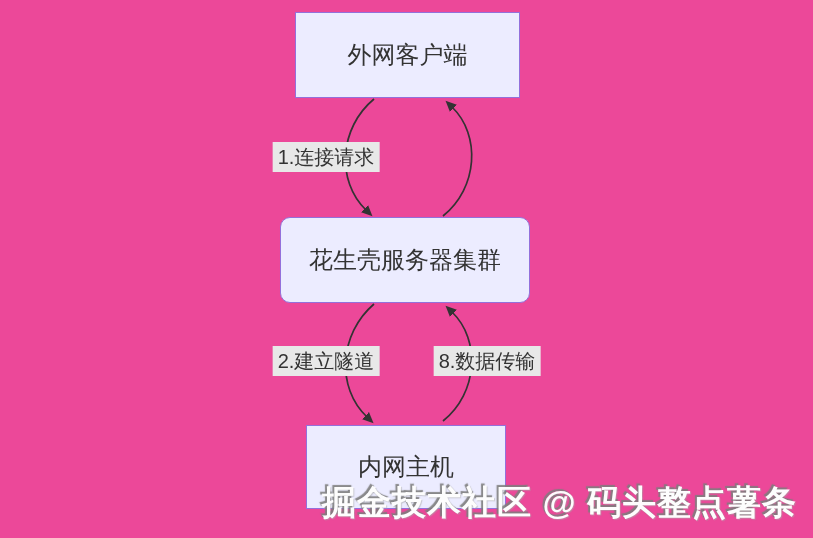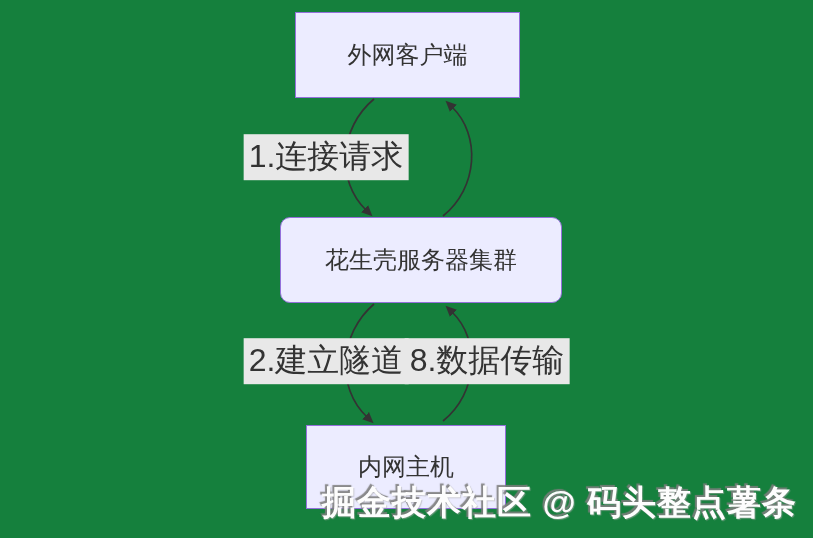--- a/index.html
+++ b/index.html
@@ -4,21 +4,21 @@
 <style>
   html, body {
     margin: 0;
     padding: 0;
     font-family: "Liberation Sans", "DejaVu Sans", sans-serif;
   }
   #canvas {
     position: relative;
     width: 813px;
     height: 538px;
-    background: #15803d;
+    background: #ec4899;
     overflow: hidden;
   }
   #edge-layer {
     position: absolute;
     left: 0;
     top: 0;
     width: 813px;
     height: 538px;
   }
   .edge {
@@ -40,28 +40,28 @@
     z-index: 2;
   }
   .node.rounded {
     border-radius: 10px;
   }
   .edge-label {
     position: absolute;
     transform: translate(-50%, -50%);
     background: #e8e8e8;
     color: #333333;
-    font-size: 32px;
+    font-size: 20px;
     line-height: 1.3;
     padding: 2px 5px;
     white-space: nowrap;
     z-index: 3;
   }
   #node-client  { left: 295px; top: 12px;  width: 225px; height: 86px; }
-  #node-server  { left: 280px; top: 217px; width: 282px; height: 86px; }
+  #node-server  { left: 280px; top: 217px; width: 250px; height: 86px; }
   #node-host    { left: 306px; top: 425px; width: 200px; height: 84px; }
   #edge-label-1 { left: 326px; top: 157px; }
   #edge-label-4 { left: 487px; top: 157px; }
   #edge-label-2 { left: 326px; top: 361px; }
   #edge-label-3 { left: 487px; top: 361px; }
   .watermark {
     position: absolute;
     right: 16px;
     bottom: 12px;
     font-size: 34px;

